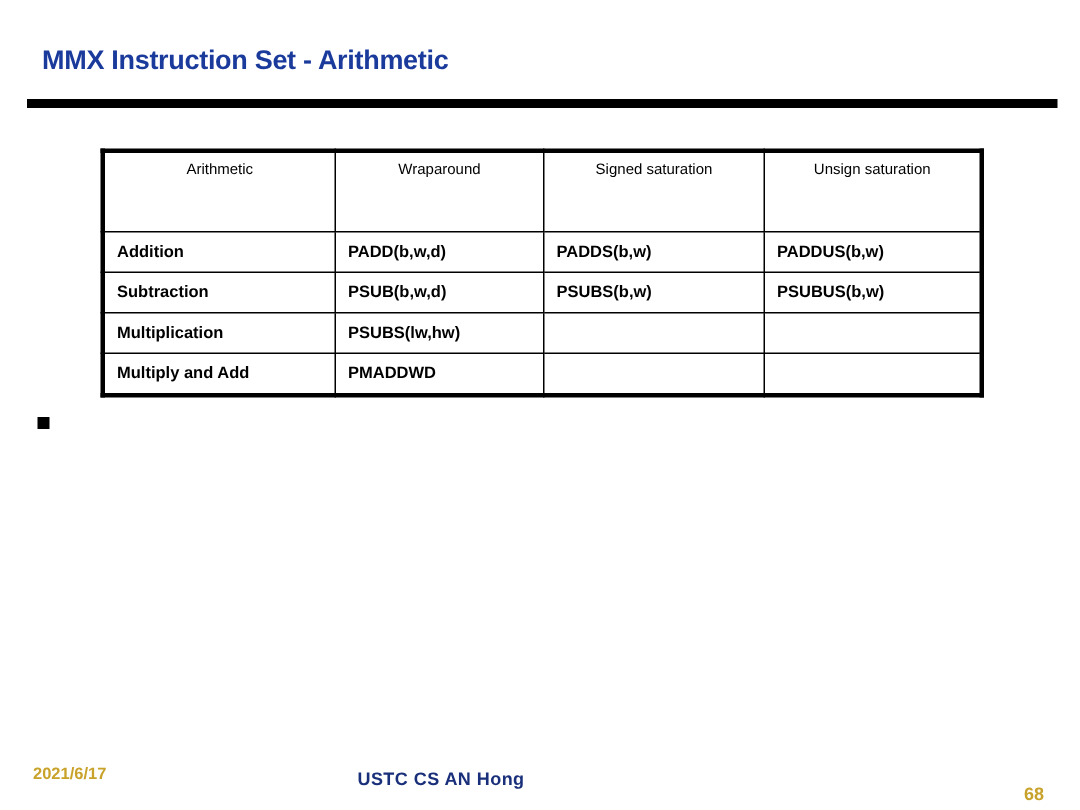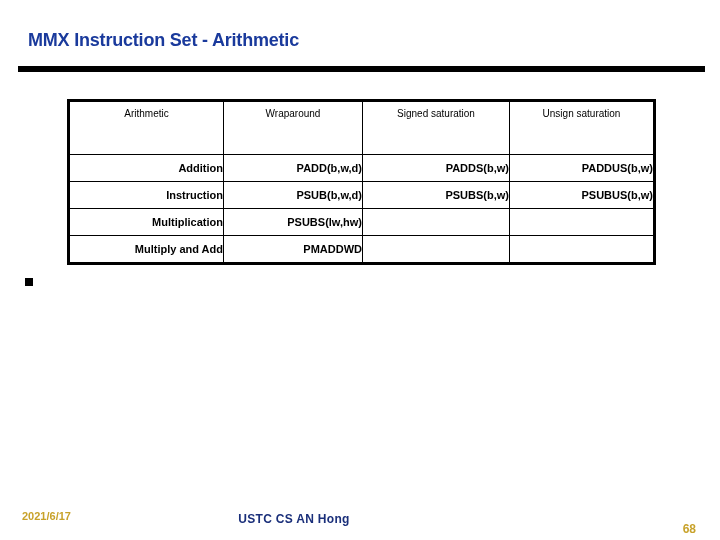--- a/index.html
+++ b/index.html
@@ -62,21 +62,21 @@
     font-size: 10px;
     font-weight: normal;
     text-align: center;
     color: #000000;
   }
   #mmx-table tbody td {
     height: 26px;
     font-size: 11px;
     font-weight: bold;
     color: #000000;
-    text-align: right;
+    text-align: left;
     padding-left: 8px;
   }
   .col-a { width: 155px; }
   .col-b { width: 139px; }
   .col-c { width: 147px; }
   .col-d { width: 145px; }
 
   
   #bullet-list {
     position: absolute;
@@ -155,21 +155,21 @@
     </tr>
   </thead>
   <tbody>
     <tr>
       <td>Addition</td>
       <td>PADD(b,w,d)</td>
       <td>PADDS(b,w)</td>
       <td>PADDUS(b,w)</td>
     </tr>
     <tr>
-      <td>Instruction</td>
+      <td>Subtraction</td>
       <td>PSUB(b,w,d)</td>
       <td>PSUBS(b,w)</td>
       <td>PSUBUS(b,w)</td>
     </tr>
     <tr>
       <td>Multiplication</td>
       <td>PSUBS(lw,hw)</td>
       <td></td>
       <td></td>
     </tr>

